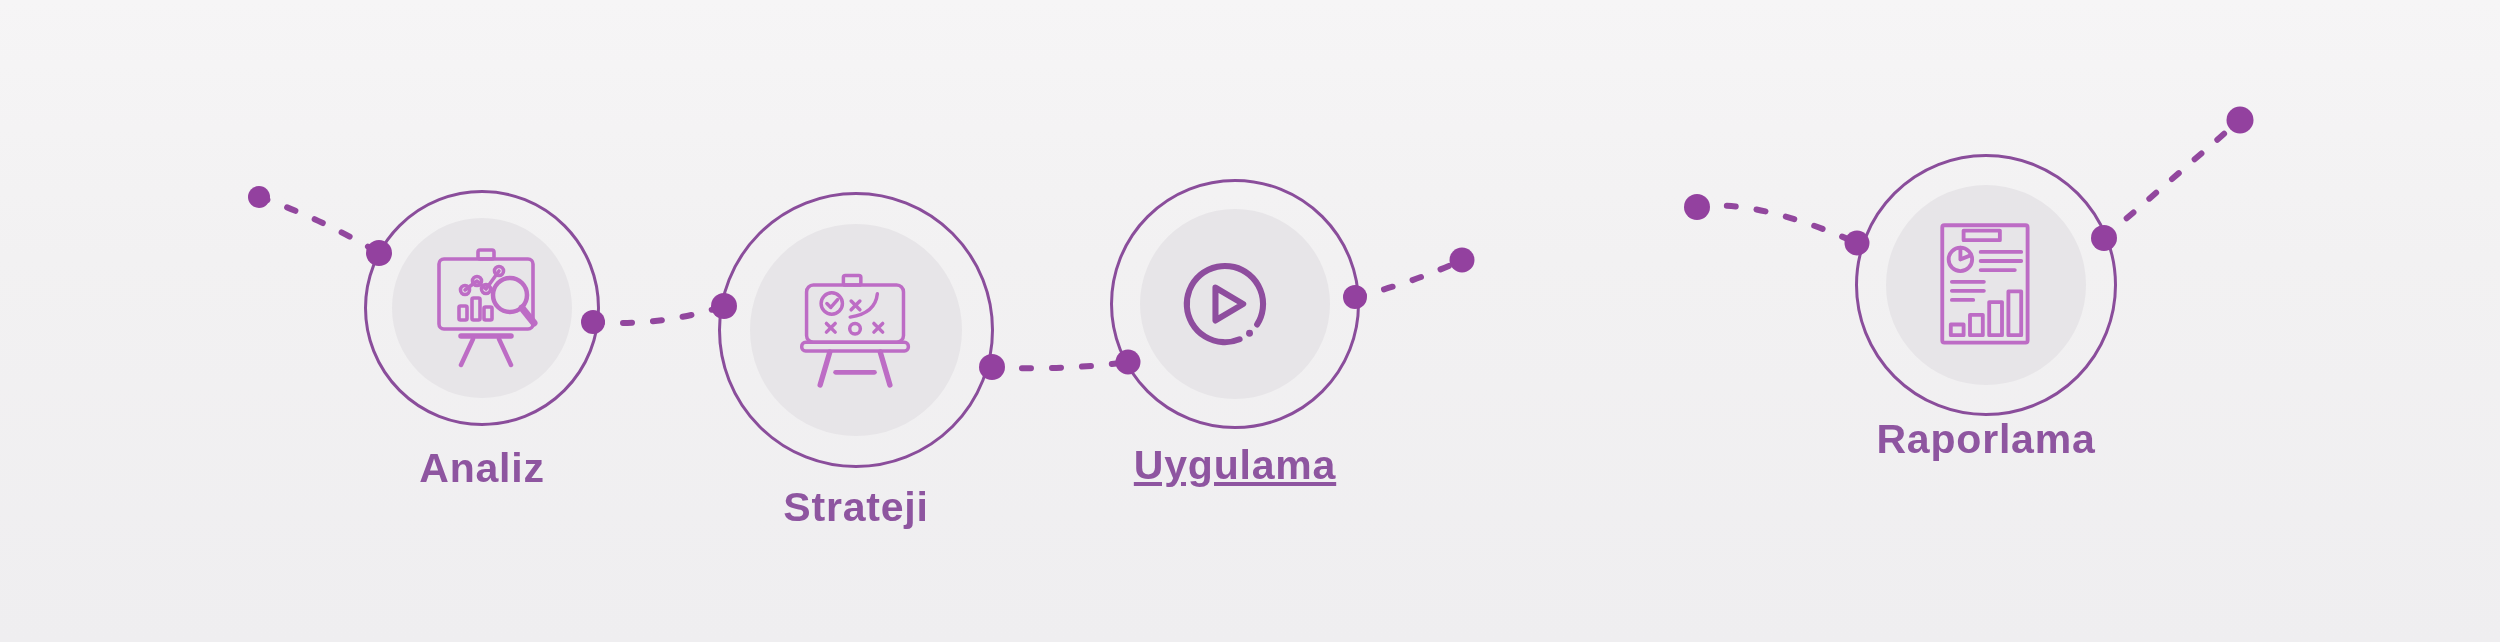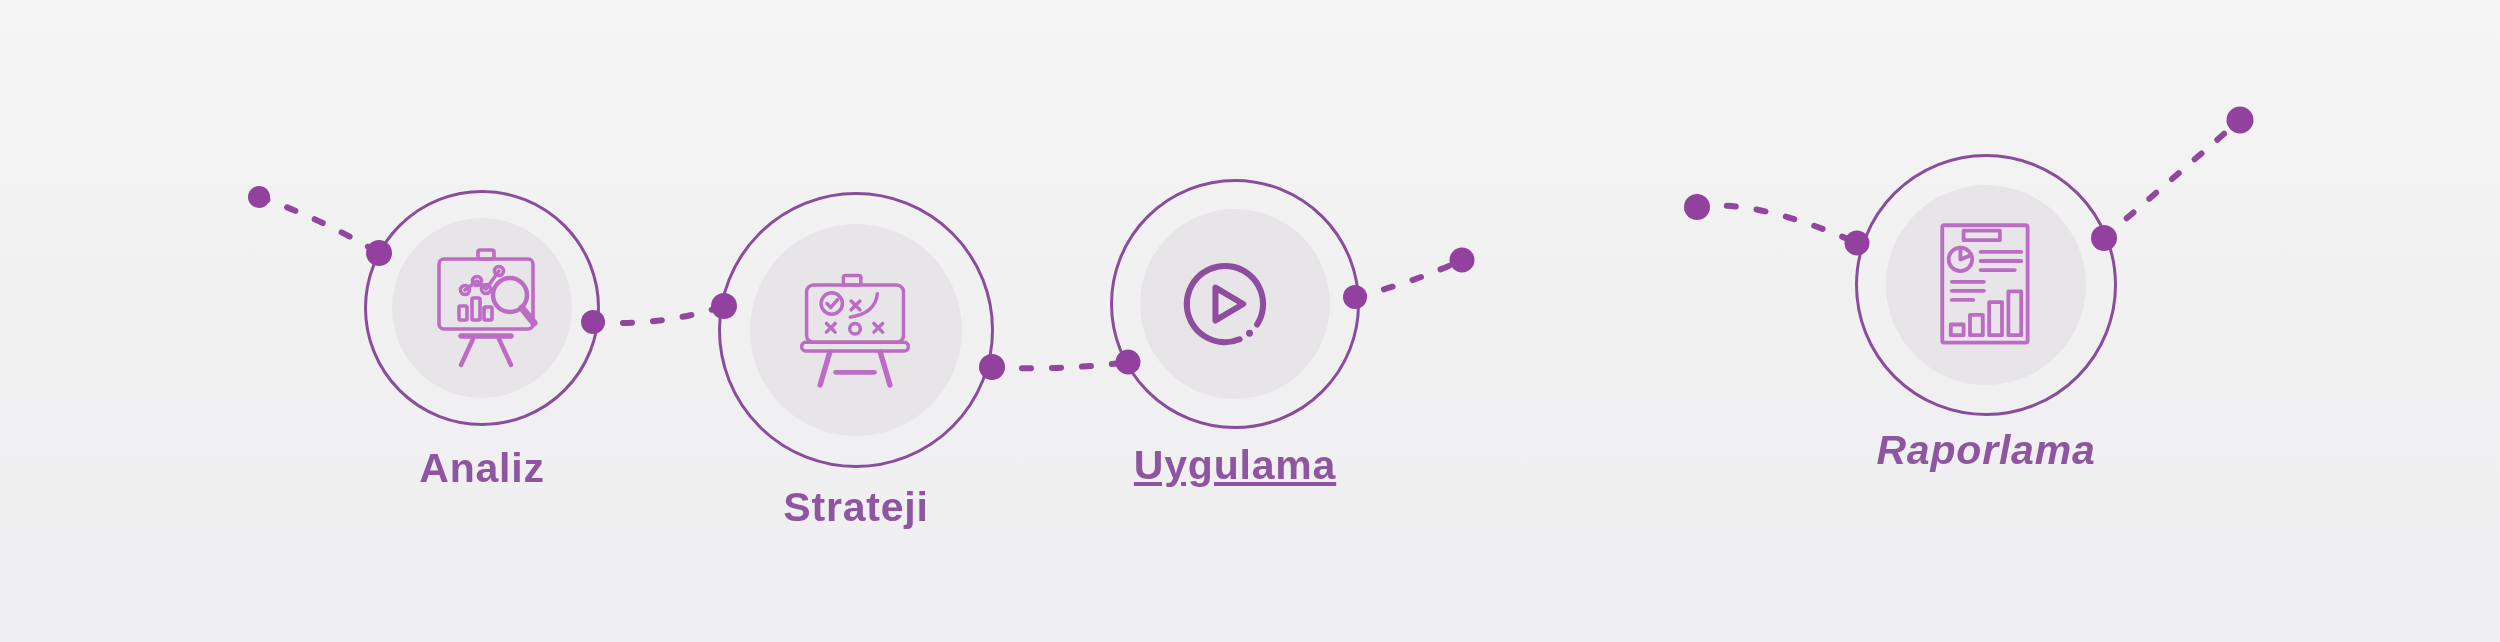--- a/index.html
+++ b/index.html
@@ -34,21 +34,21 @@
   .s5 .disc{width:200px;height:200px;}
   .s5 .icon{width:96px;height:128px;}
   .label{
     position:absolute;left:50%;transform:translateX(-50%);white-space:nowrap;
     font-size:41px;font-weight:600;letter-spacing:0.8px;color:var(--label);
   }
   .s1 .label{top:255px;}
   .s2 .label{top:292px;}
   .s3 .label{top:263px;text-decoration:underline;}
   .s4 .label{top:284px;}
-  .s5 .label{top:273px;font-style:italic;}
+  .s5 .label{top:262px;}
   .connector{position:absolute;left:0;top:0;width:2500px;height:642px;z-index:5;}
   .dash-path{fill:none;stroke:var(--dash);stroke-width:6;stroke-dasharray:9 21;stroke-linecap:round;}
   .milestone{fill:var(--dot);}
   .ic{fill:none;stroke:var(--icon-light);stroke-width:3.6;stroke-linecap:round;stroke-linejoin:round;}
   .ic-dark{fill:none;stroke:var(--icon-dark);stroke-width:7;stroke-linecap:round;stroke-linejoin:round;}
   .ic-dark-fill{fill:var(--icon-dark);stroke:none;}
 </style>
 </head>
 <body>
 

